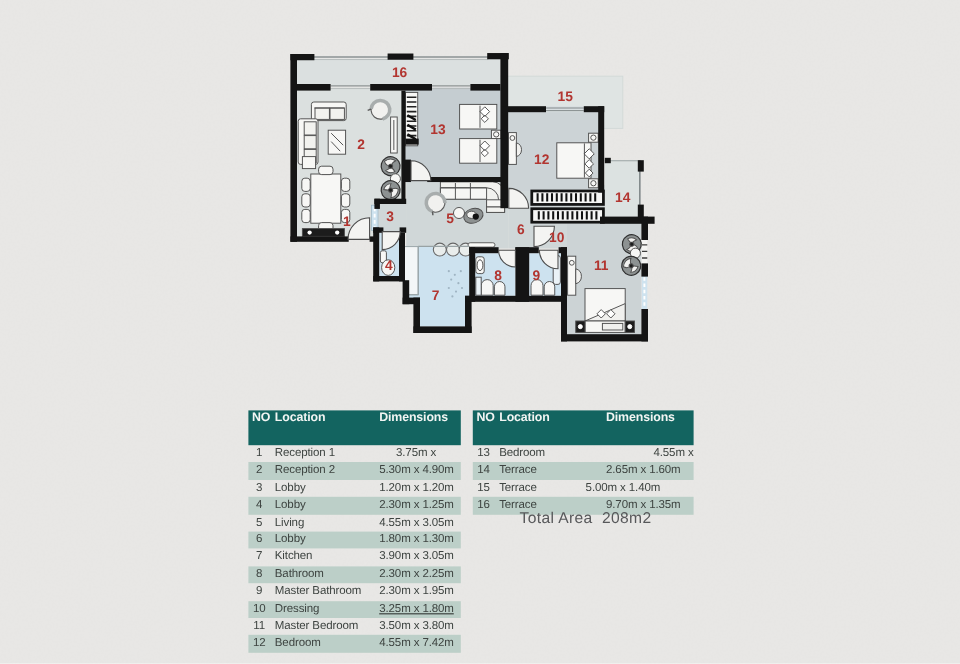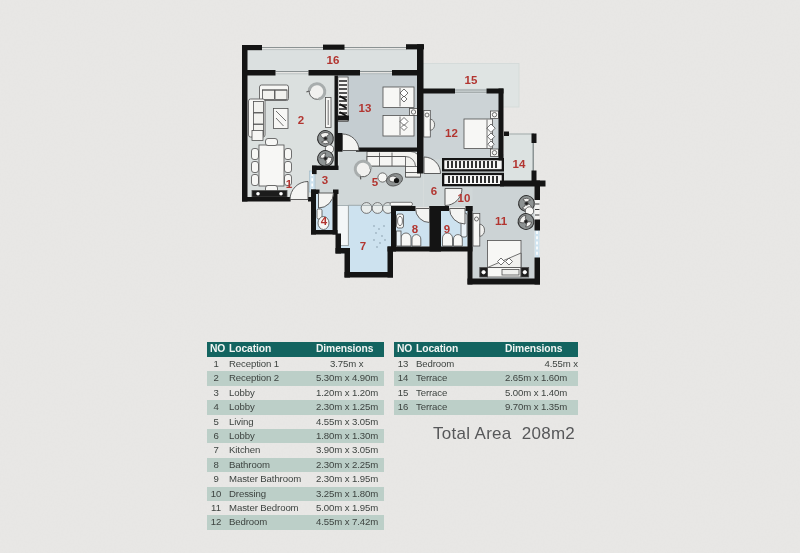--- a/index.html
+++ b/index.html
@@ -1,26 +1,26 @@
 <!DOCTYPE html>
 <html><head>
 <meta charset="utf-8">
 <style>
 html,body{margin:0;padding:0;}
 #page{position:relative;width:800px;height:553px;background:#e9e8e6;overflow:hidden;font-family:"Liberation Sans",sans-serif;}
 #plan{position:absolute;left:0;top:0;}
 .tbl{position:absolute;font-size:9.6px;color:#3e4441;letter-spacing:-0.1px;}
-.hdr{background:#136460;color:#f2f5f3;font-weight:bold;height:15px;line-height:13px;position:relative;font-size:10.3px;}
+.hdr{background:#136460;color:#f2f5f3;font-weight:bold;height:29px;line-height:13px;position:relative;font-size:10.3px;}
 .hdr .no{left:3px;width:auto;text-align:left;}
 .row{height:14.4px;line-height:14.4px;position:relative;}
 .shade{background:#bccfc8;}
 .no{position:absolute;left:0;width:18px;text-align:center;}
 .loc{position:absolute;left:22px;}
 .dim{position:absolute;}
-#total{position:absolute;left:433px;top:424px;font-size:17px;color:#57585a;letter-spacing:0.3px;}
+#total{position:absolute;left:433px;top:424px;font-size:13px;color:#57585a;letter-spacing:0.3px;}
 </style>
 </head>
 <body>
 <div id="page">
 <svg id="plan" width="800" height="553" viewBox="0 0 800 553">
   <defs>
     <filter id="paper" x="-5%" y="-5%" width="110%" height="110%">
       <feTurbulence type="fractalNoise" baseFrequency="0.55" numOctaves="2" result="n"></feTurbulence>
       <feColorMatrix in="n" type="matrix" values="0 0 0 0 0.55  0 0 0 0 0.55  0 0 0 0 0.54  0 0 0 0.09 0"></feColorMatrix>
       <feComposite operator="over" in2="SourceGraphic"></feComposite>
@@ -506,26 +506,26 @@
         <span class="dim" style="left:109px;">2.30m x 2.25m</span>
       </div>
 <div class="row">
         <span class="no">9</span>
         <span class="loc">Master Bathroom</span>
         <span class="dim" style="left:109px;">2.30m x 1.95m</span>
       </div>
 <div class="row shade">
         <span class="no">10</span>
         <span class="loc">Dressing</span>
-        <span class="dim" style="left:109px;">3.25m x 1.80m</span>
+        <span class="dim" style="left:109px;text-decoration:underline;">3.25m x 1.80m</span>
       </div>
 <div class="row">
         <span class="no">11</span>
         <span class="loc">Master Bedroom</span>
-        <span class="dim" style="left:109px;">5.00m x 1.95m</span>
+        <span class="dim" style="left:109px;">3.50m x 3.80m</span>
       </div>
 <div class="row shade">
         <span class="no">12</span>
         <span class="loc">Bedroom</span>
         <span class="dim" style="left:109px;">4.55m x 7.42m</span>
       </div>
 </div>
 
 <div class="tbl" id="t2" style="left:394px;top:342px;width:184px;">
 <div class="hdr">
@@ -539,21 +539,21 @@
         <span class="dim" style="left:122px;text-align:right;">4.55m x 4.25m</span>
       </div>
 <div class="row shade">
         <span class="no">14</span>
         <span class="loc">Terrace</span>
         <span class="dim" style="left:111px;">2.65m x 1.60m</span>
       </div>
 <div class="row">
         <span class="no">15</span>
         <span class="loc">Terrace</span>
-        <span class="dim" style="left:111px;">5.00m x 1.40m</span>
+        <span class="dim" style="left:94px;">5.00m x 1.40m</span>
       </div>
 <div class="row shade">
         <span class="no">16</span>
         <span class="loc">Terrace</span>
         <span class="dim" style="left:111px;">9.70m x 1.35m</span>
       </div>
 </div>
 
 <div id="total">Total Area&nbsp; 208m2</div>
 </div>

